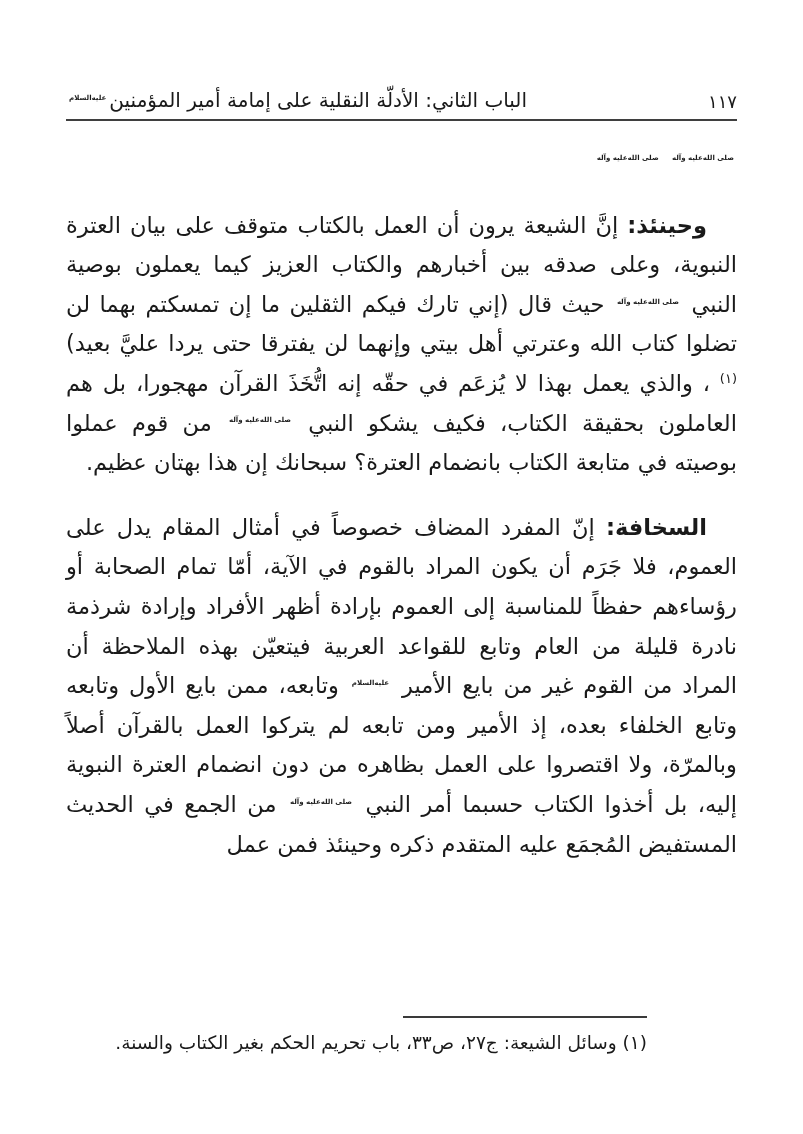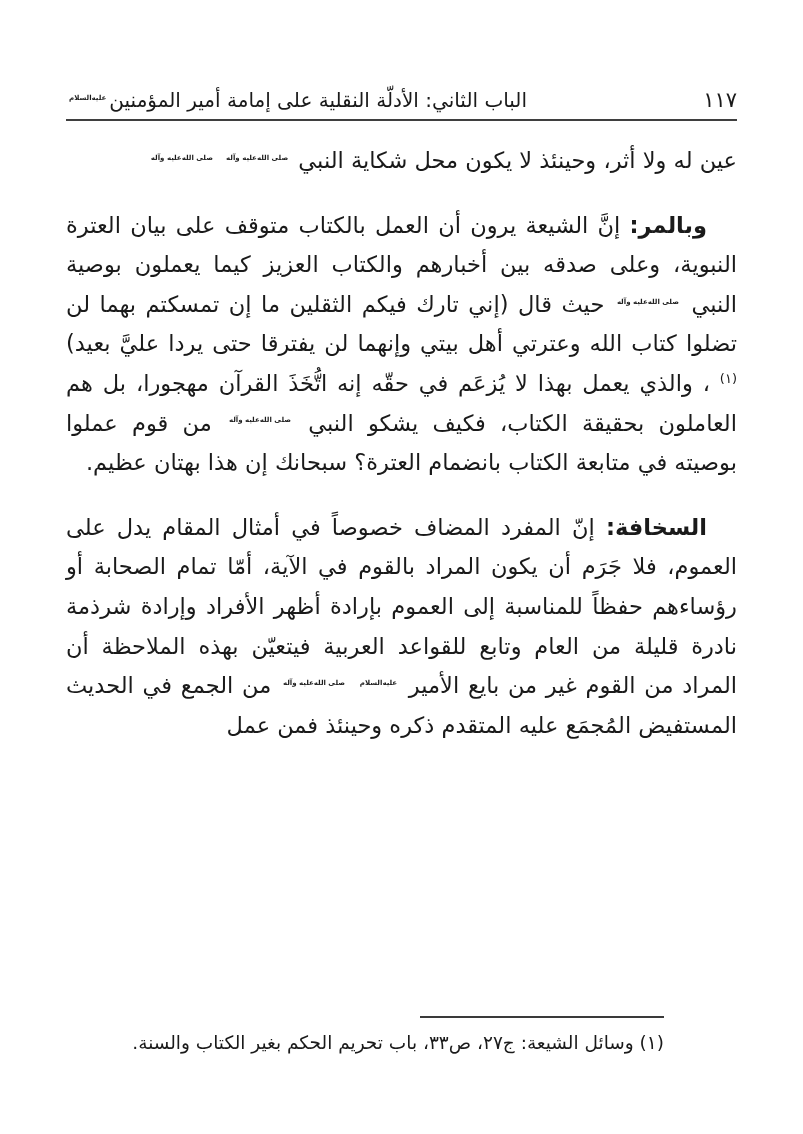--- a/index.html
+++ b/index.html
@@ -22,21 +22,21 @@
   
   .page-header {
     padding-top: 88px;
     display: flex;
     flex-direction: row;
     justify-content: space-between;
     align-items: flex-end;
   }
   .page-number {
     direction: rtl;
-    font-size: 21px;
+    font-size: 18px;
     letter-spacing: 1px;
   }
   .chapter-title {
     direction: rtl;
     font-size: 20px;
     white-space: nowrap;
   }
   .header-rule {
     margin-top: 7px;
     border: none;
@@ -68,21 +68,21 @@
     line-height: 7.5px;
     font-weight: bold;
     white-space: nowrap;
     text-indent: 0;
   }
   .honorific .hl { display: block; }
   
   .footnote-area {
     position: absolute;
     top: 1016px;
-    right: 139px;
+    right: 156px;
     left: 66px;
   }
   .footnote-rule {
     margin: 0 0 0 auto;
     width: 244px;
     border: none;
     border-top: 2px solid #3a3a3a;
     height: 0;
   }
   .footnote-text {
@@ -103,38 +103,38 @@
       <span class="page-number">١١٧</span>
       <span class="chapter-title"><span>الباب الثاني: الأدلّة النقلية على إمامة أمير المؤمنين</span><span class="honorific">
             <span class="hl">عليه</span>
             <span class="hl">السلام</span>
           </span></span>
     </div>
 
     <hr class="header-rule">
 
     <div class="page-body">
-      <p><span>عين له ولا أثر، وحينئذ لا يكون محل شكاية النبي</span> <span class="honorific">
+      <p> <span class="honorific">
             <span class="hl">صلى الله</span>
             <span class="hl">عليه وآله</span>
           </span>  <span class="honorific">
             <span class="hl">صلى الله</span>
             <span class="hl">عليه وآله</span>
           </span>  </p>
-      <p class="indented"><span class="lead">وبالمر:</span> <span> إنَّ الشيعة يرون أن العمل بالكتاب متوقف على بيان العترة النبوية، وعلى صدقه بين أخبارهم والكتاب العزيز كيما يعملون بوصية النبي</span> <span class="honorific">
+      <p class="indented"><span class="lead">وحينئذ:</span> <span> إنَّ الشيعة يرون أن العمل بالكتاب متوقف على بيان العترة النبوية، وعلى صدقه بين أخبارهم والكتاب العزيز كيما يعملون بوصية النبي</span> <span class="honorific">
             <span class="hl">صلى الله</span>
             <span class="hl">عليه وآله</span>
           </span> <span>حيث قال (إني تارك فيكم الثقلين ما إن تمسكتم بهما لن تضلوا كتاب الله وعترتي أهل بيتي وإنهما لن يفترقا حتى يردا عليَّ بعيد)</span> <sup class="fn-ref">(١)</sup> <span>، والذي يعمل بهذا لا يُزعَم في حقّه إنه اتُّخَذَ القرآن مهجورا، بل هم العاملون بحقيقة الكتاب، فكيف يشكو النبي</span> <span class="honorific">
             <span class="hl">صلى الله</span>
             <span class="hl">عليه وآله</span>
           </span> <span>من قوم عملوا بوصيته في متابعة الكتاب بانضمام العترة؟ سبحانك إن هذا بهتان عظيم.</span> </p>
       <p class="indented"><span class="lead">السخافة:</span> <span> إنّ المفرد المضاف خصوصاً في أمثال المقام يدل على العموم، فلا جَرَم أن يكون المراد بالقوم في الآية، أمّا تمام الصحابة أو رؤساءهم حفظاً للمناسبة إلى العموم بإرادة أظهر الأفراد وإرادة شرذمة نادرة قليلة من العام وتابع للقواعد العربية فيتعيّن بهذه الملاحظة أن المراد من القوم غير من بايع الأمير</span> <span class="honorific">
             <span class="hl">عليه</span>
             <span class="hl">السلام</span>
-          </span>  <span class="honorific">
+          </span> <span>وتابعه، ممن بايع الأول وتابعه وتابع الخلفاء بعده، إذ الأمير ومن تابعه لم يتركوا العمل بالقرآن أصلاً وبالمرّة، ولا اقتصروا على العمل بظاهره من دون انضمام العترة النبوية إليه، بل أخذوا الكتاب حسبما أمر النبي</span> <span class="honorific">
             <span class="hl">صلى الله</span>
             <span class="hl">عليه وآله</span>
           </span> <span>من الجمع في الحديث المستفيض المُجمَع عليه المتقدم ذكره وحينئذ فمن عمل</span> </p>
     </div>
   </div>
 
   <div class="footnote-area">
     <hr class="footnote-rule">
     <div class="footnote-text">(١) وسائل الشيعة: ج٢٧، ص٣٣، باب تحريم الحكم بغير الكتاب والسنة.</div>
   </div>

